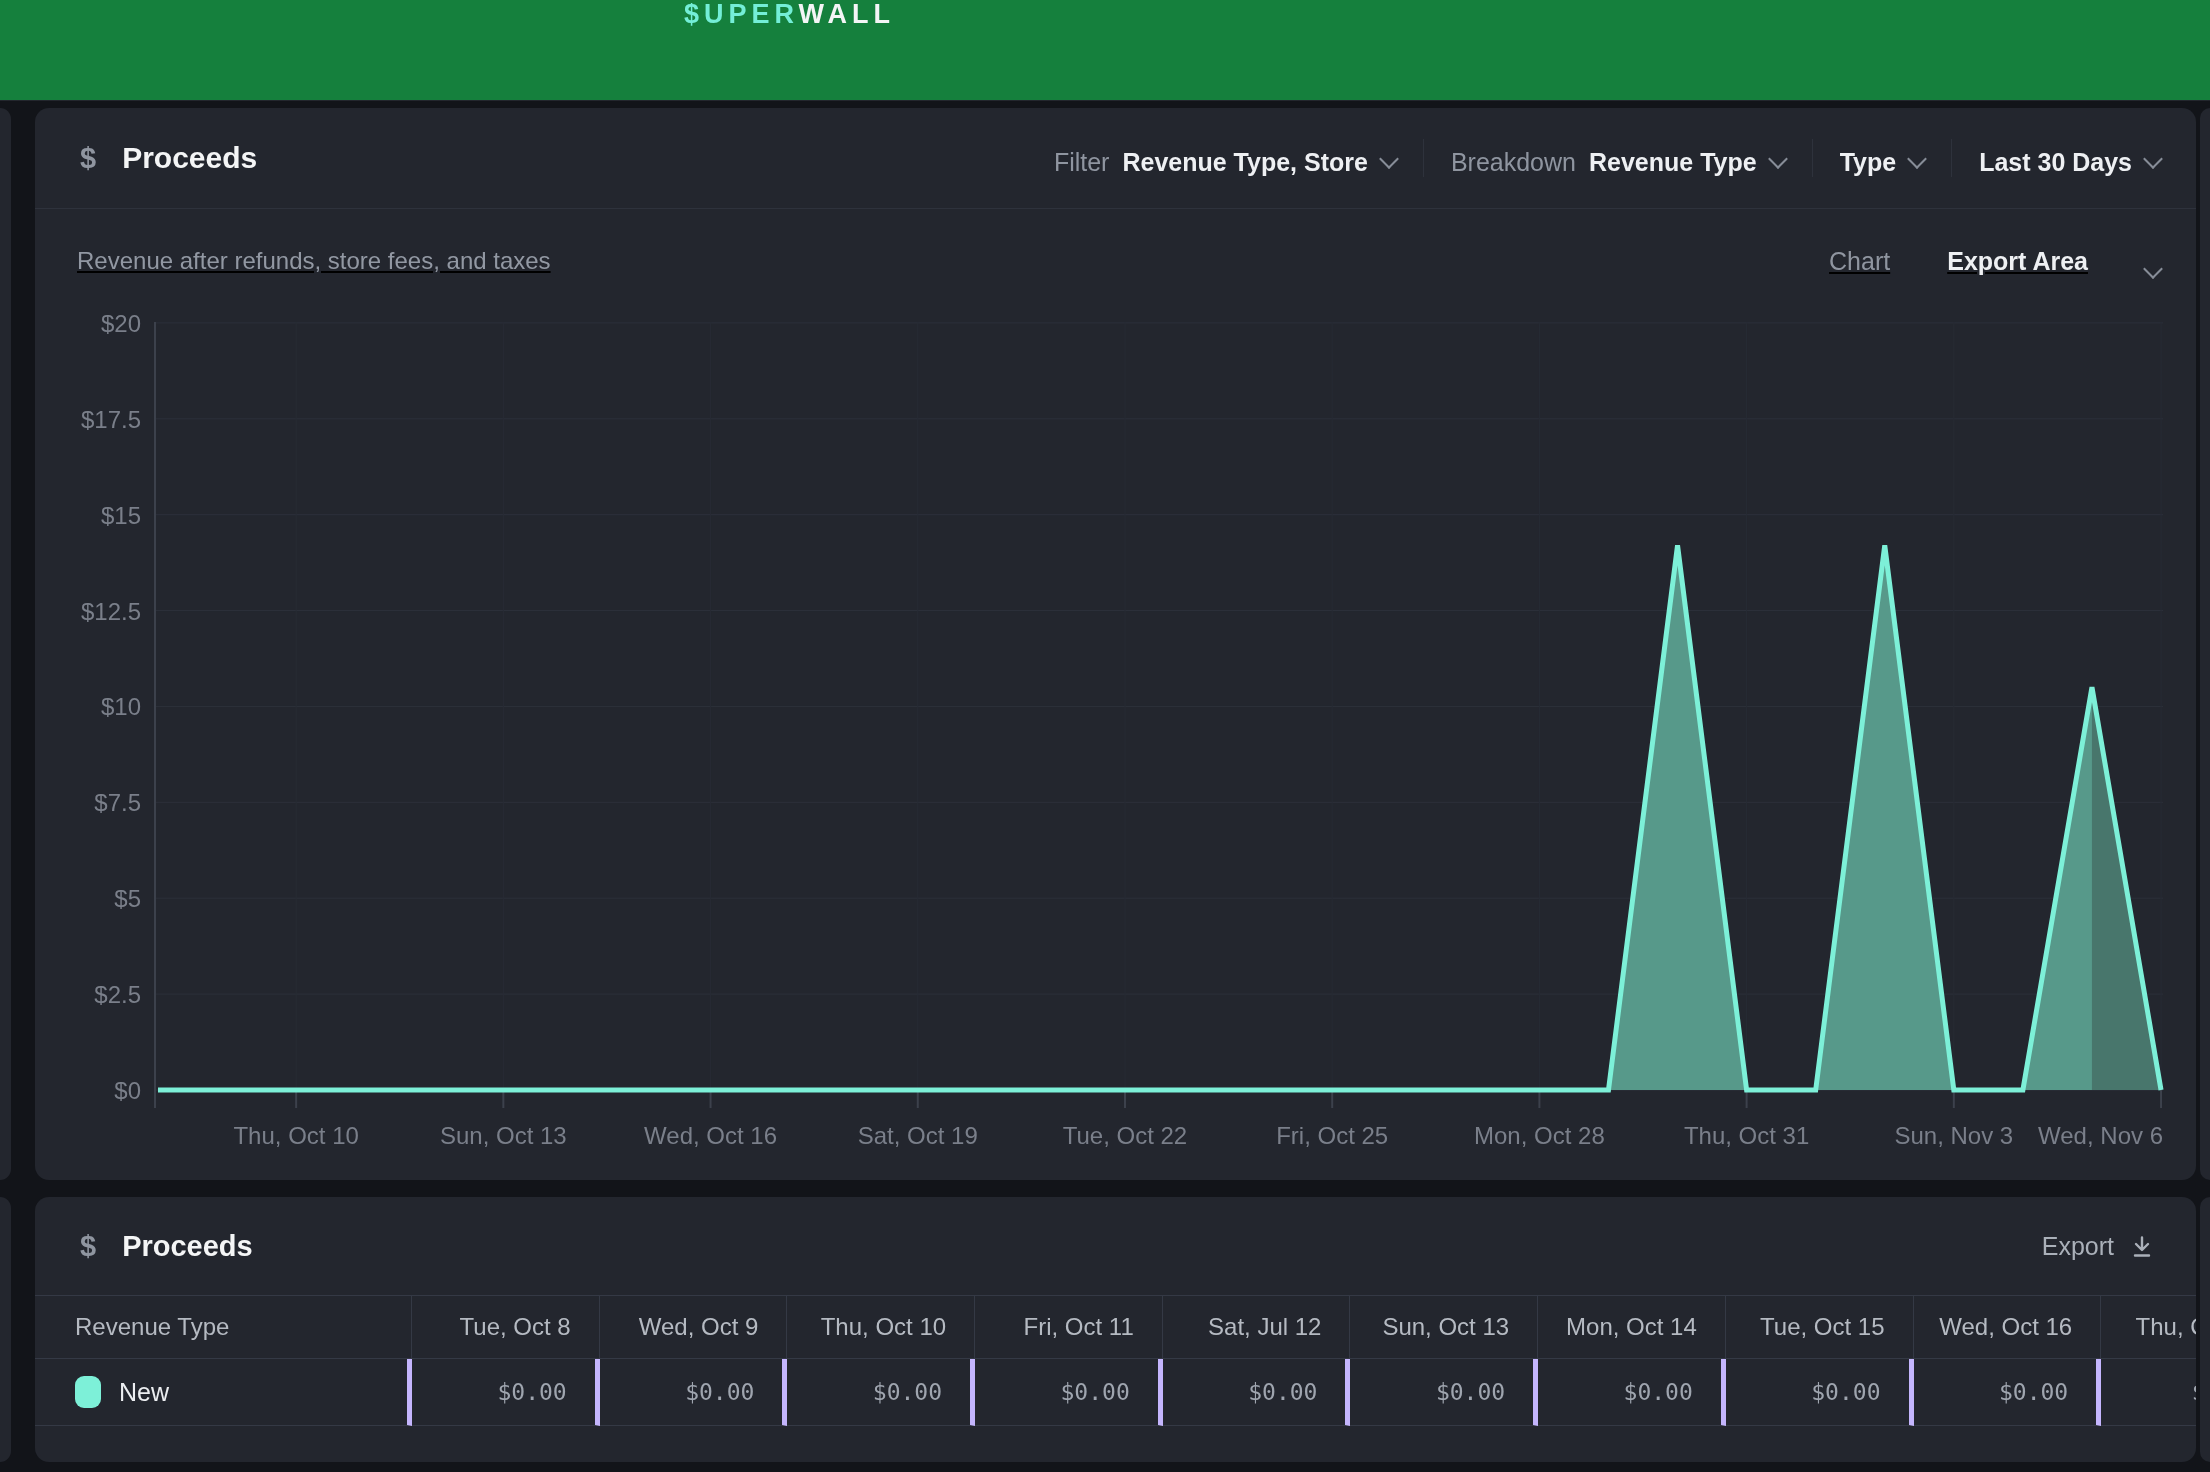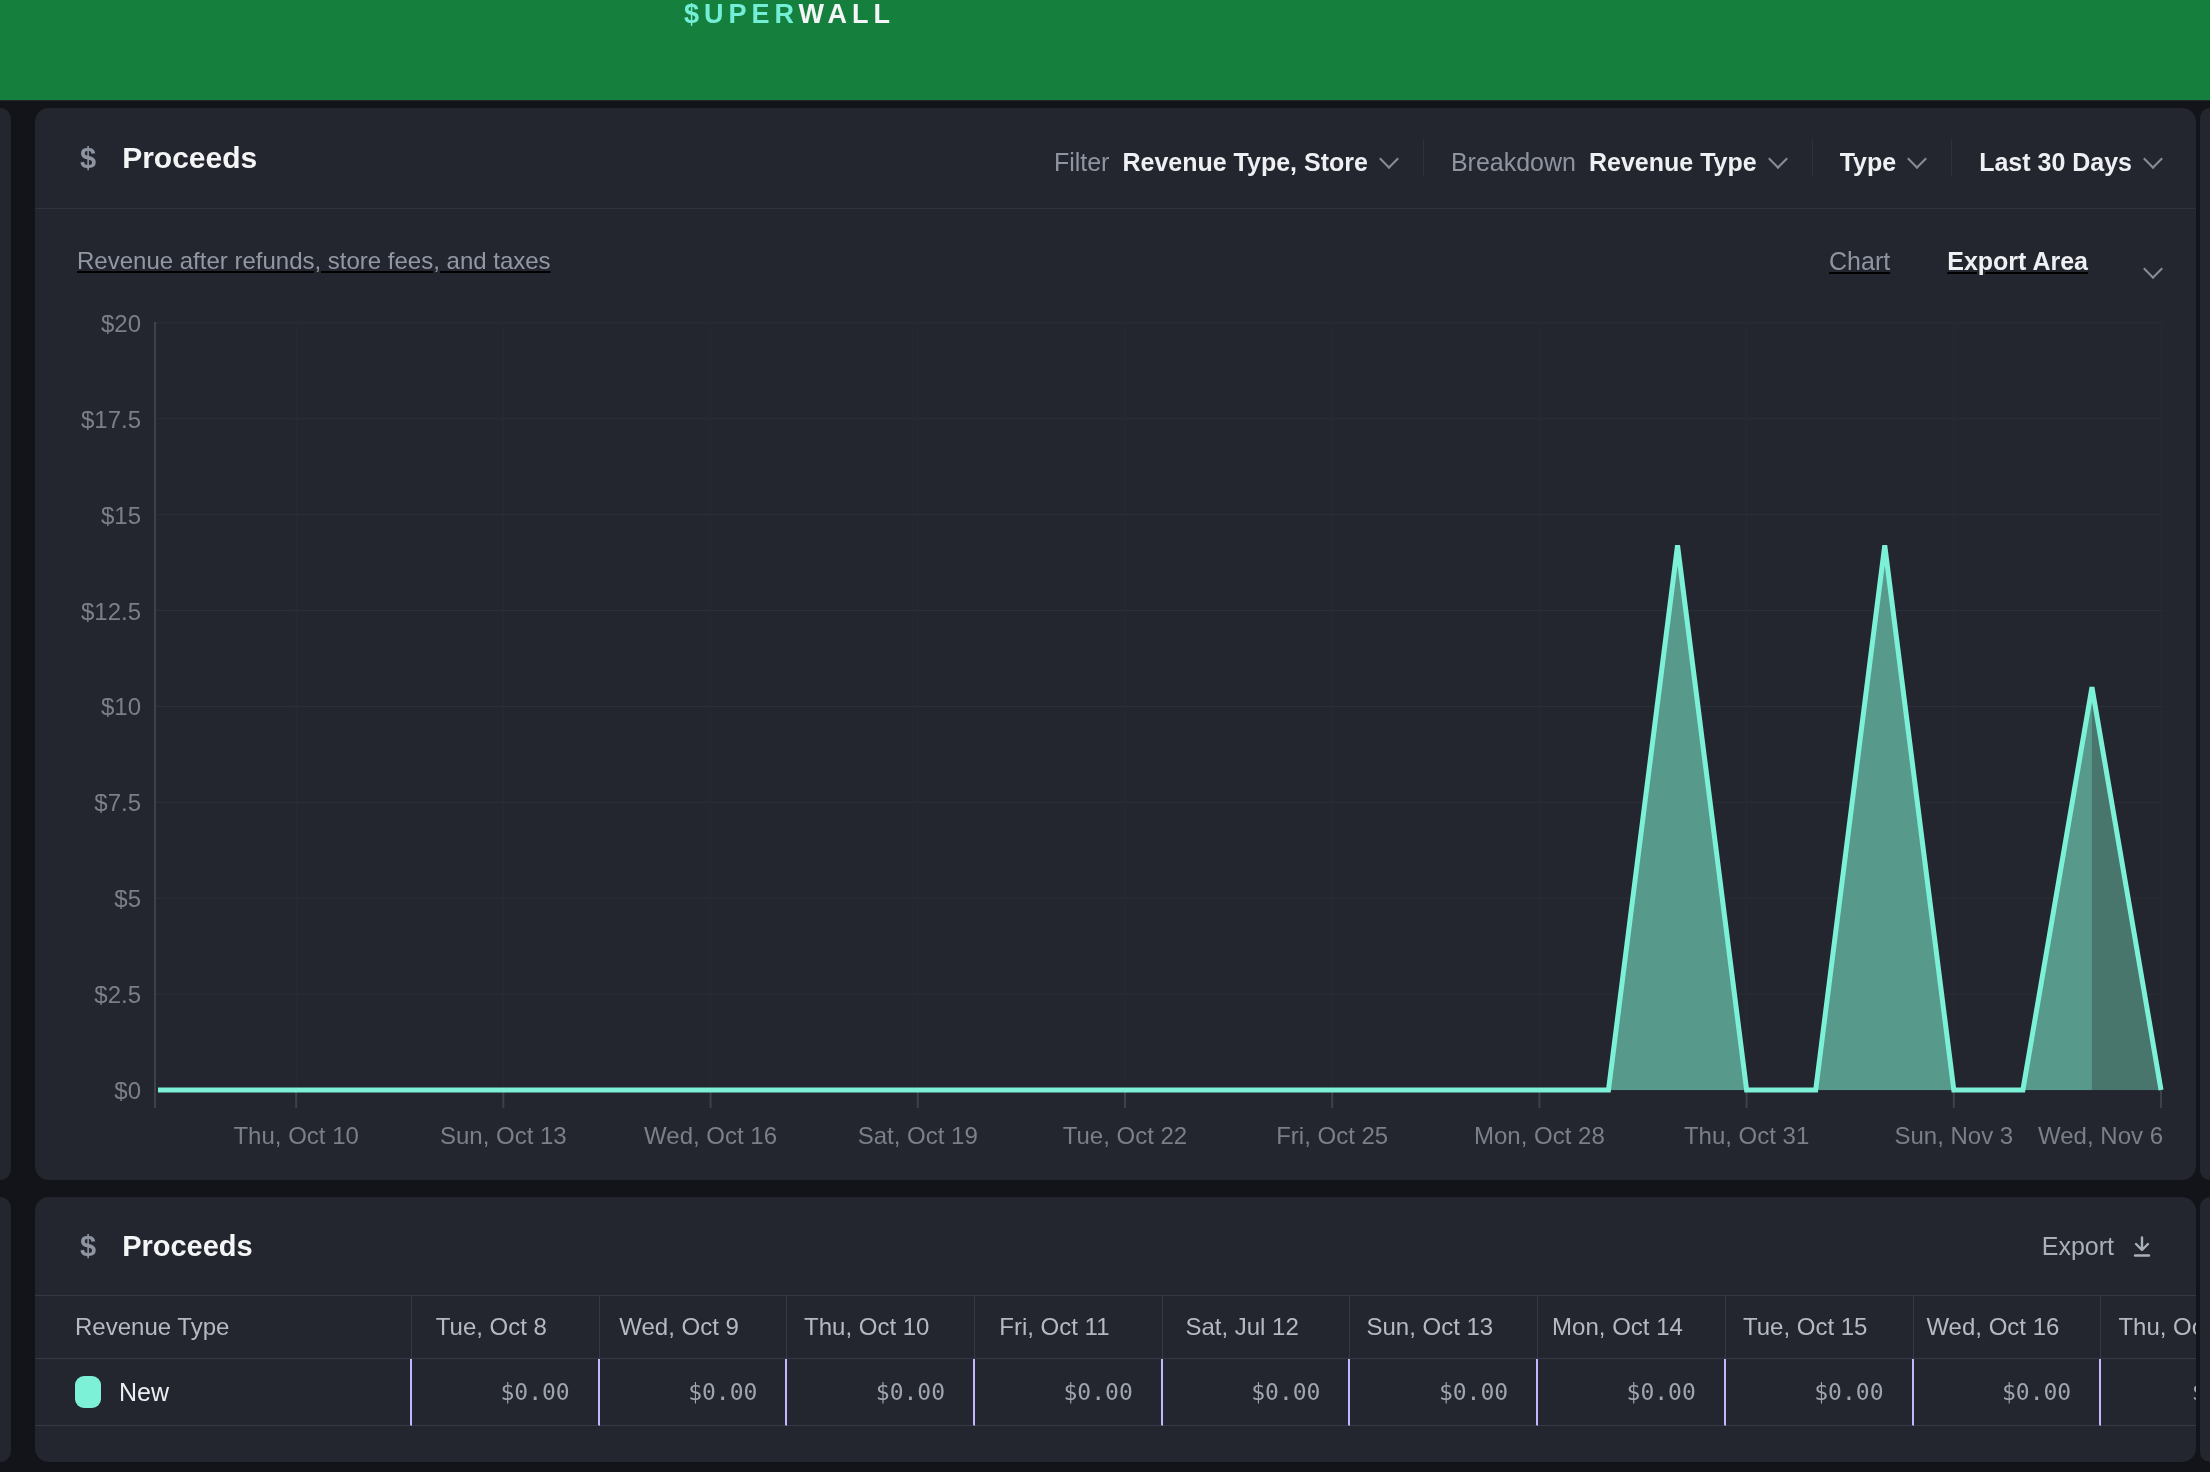--- a/index.html
+++ b/index.html
@@ -52,27 +52,27 @@
   #plot { position:absolute; left:0; top:0; }
   svg text { font-family:"Liberation Sans", sans-serif; }
 
   
   .export-btn { margin-left:auto; margin-right:40px; display:flex; align-items:flex-end;
     cursor:pointer; }
   .export-label { font-size:25px; color:#aab0b9; margin-right:14px; }
 
   table { border-spacing:0; table-layout:fixed; width:2254px; }
   th, td { box-sizing:border-box; }
-  th { height:63px; font-weight:500; color:#b5bac2; font-size:24px; 
+  th { height:63px; font-weight:500; color:#b5bac2; font-size:24px; text-align:right;
     padding:0 28px 0 0; border-bottom:1px solid #343945; border-right:1px solid #343945; }
   th:first-child { text-align:left; padding-left:40px; }
   th:last-child { border-right:none; }
   td { height:67px; text-align:right; padding-right:28px;
     font-family:"DejaVu Sans Mono", monospace; font-size:23px; color:#9fa5af;
-    border-bottom:1px solid #343945; border-right:2px solid #c4b5fd; }
+    border-bottom:1px solid #343945; border-right:5px solid #c4b5fd; }
   td:first-child { text-align:left; padding-left:40px; font-family:"Liberation Sans", sans-serif; }
   td:last-child { border-right:none; }
   .swatch { display:inline-block; width:26px; height:32px; border-radius:9px;
     vertical-align:middle; margin-right:18px; }
   .row-label { font-size:25px; color:#eceef1; font-weight:500; vertical-align:middle; }
 </style>
 </head>
 <body>
 
 <div class="topbar">

